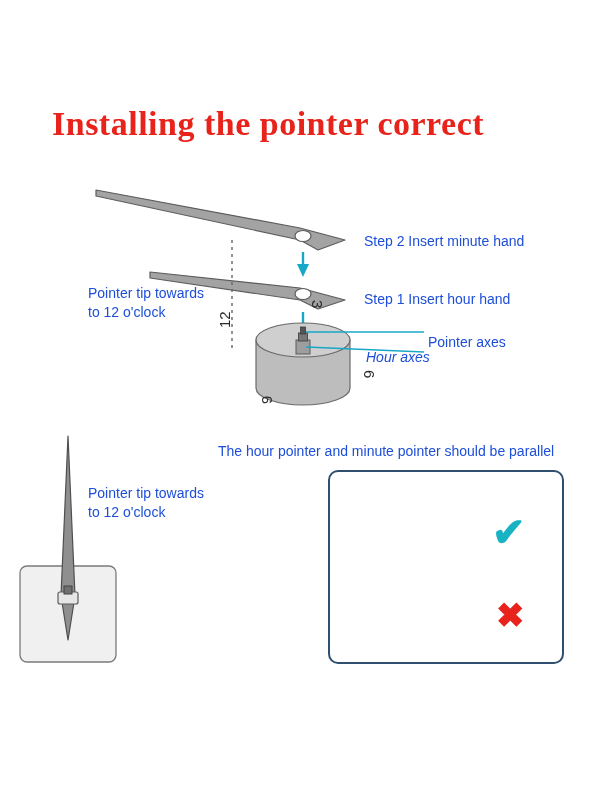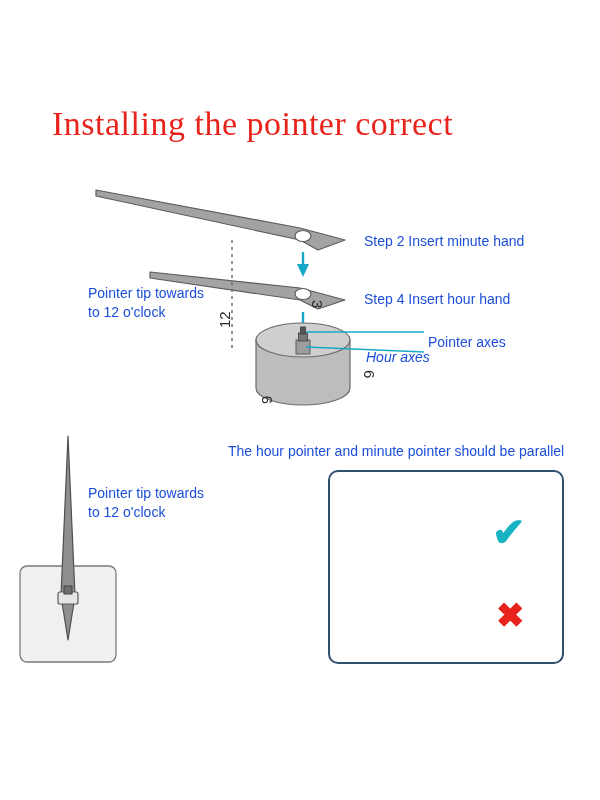--- a/index.html
+++ b/index.html
@@ -19,20 +19,21 @@
   }
   .title {
     position: absolute;
     left: 52px;
     top: 105px;
     font-family: "Liberation Serif", serif;
     font-size: 34px;
     color: #e8231b;
     letter-spacing: 0.5px;
     white-space: nowrap;
+    font-weight: bold;
   }
   .lbl {
     position: absolute;
     font-size: 14px;
     color: #1d4ed8;
     line-height: 1.35;
     white-space: pre;
   }
   .clocknum {
     position: absolute;
@@ -139,27 +140,27 @@
       <rect x="406" y="588" width="12" height="7" fill="#2b2b2b"></rect>
     </g>
   </svg>
 
   <div class="checkbox-panel"></div>
 
   <div class="tick" style="left:492px; top:512px;">✔</div>
   <div class="cross" style="left:496px; top:598px;">✖</div>
 
   <div class="lbl" style="left:364px; top:232px;">Step 2 Insert minute hand</div>
-  <div class="lbl" style="left:364px; top:290px;">Step 4 Insert hour hand</div>
+  <div class="lbl" style="left:364px; top:290px;">Step 1 Insert hour hand</div>
   <div class="lbl" style="left:88px; top:284px;">Pointer tip towards
 to 12 o'clock</div>
   <div class="lbl" style="left:88px; top:484px;">Pointer tip towards
 to 12 o'clock</div>
   <div class="lbl" style="left:428px; top:333px;">Pointer axes</div>
   <div class="lbl" style="left:366px; top:348px;font-style:italic;">Hour axes</div>
-  <div class="lbl" style="left:228px; top:442px;">The hour pointer and minute pointer should be parallel</div>
+  <div class="lbl" style="left:218px; top:442px;">The hour pointer and minute pointer should be parallel</div>
 
   <div class="clocknum" style="left:216px; top:328px; transform:rotate(-90deg); transform-origin:left top;">12</div>
   <div class="clocknum" style="left:326px; top:300px; transform:rotate(90deg); transform-origin:left top;">3</div>
   <div class="clocknum" style="left:378px; top:370px; transform:rotate(90deg); transform-origin:left top;">6</div>
   <div class="clocknum" style="left:258px; top:404px; transform:rotate(-90deg); transform-origin:left top;">9</div>
 
 </div>
 
 </body></html>

